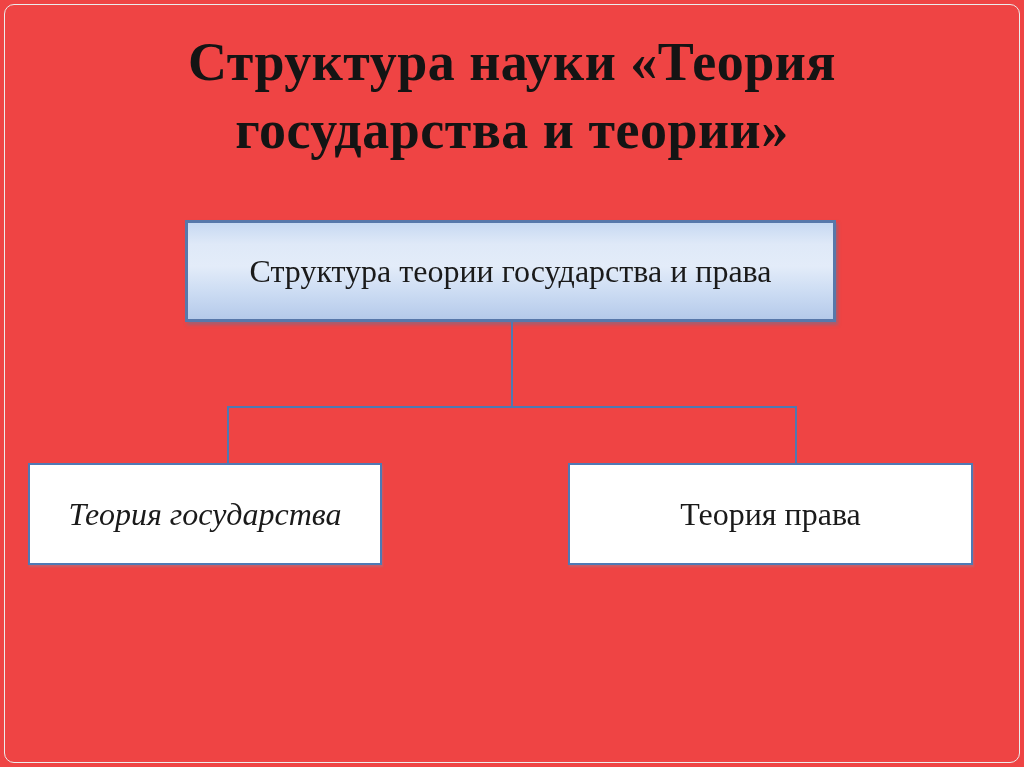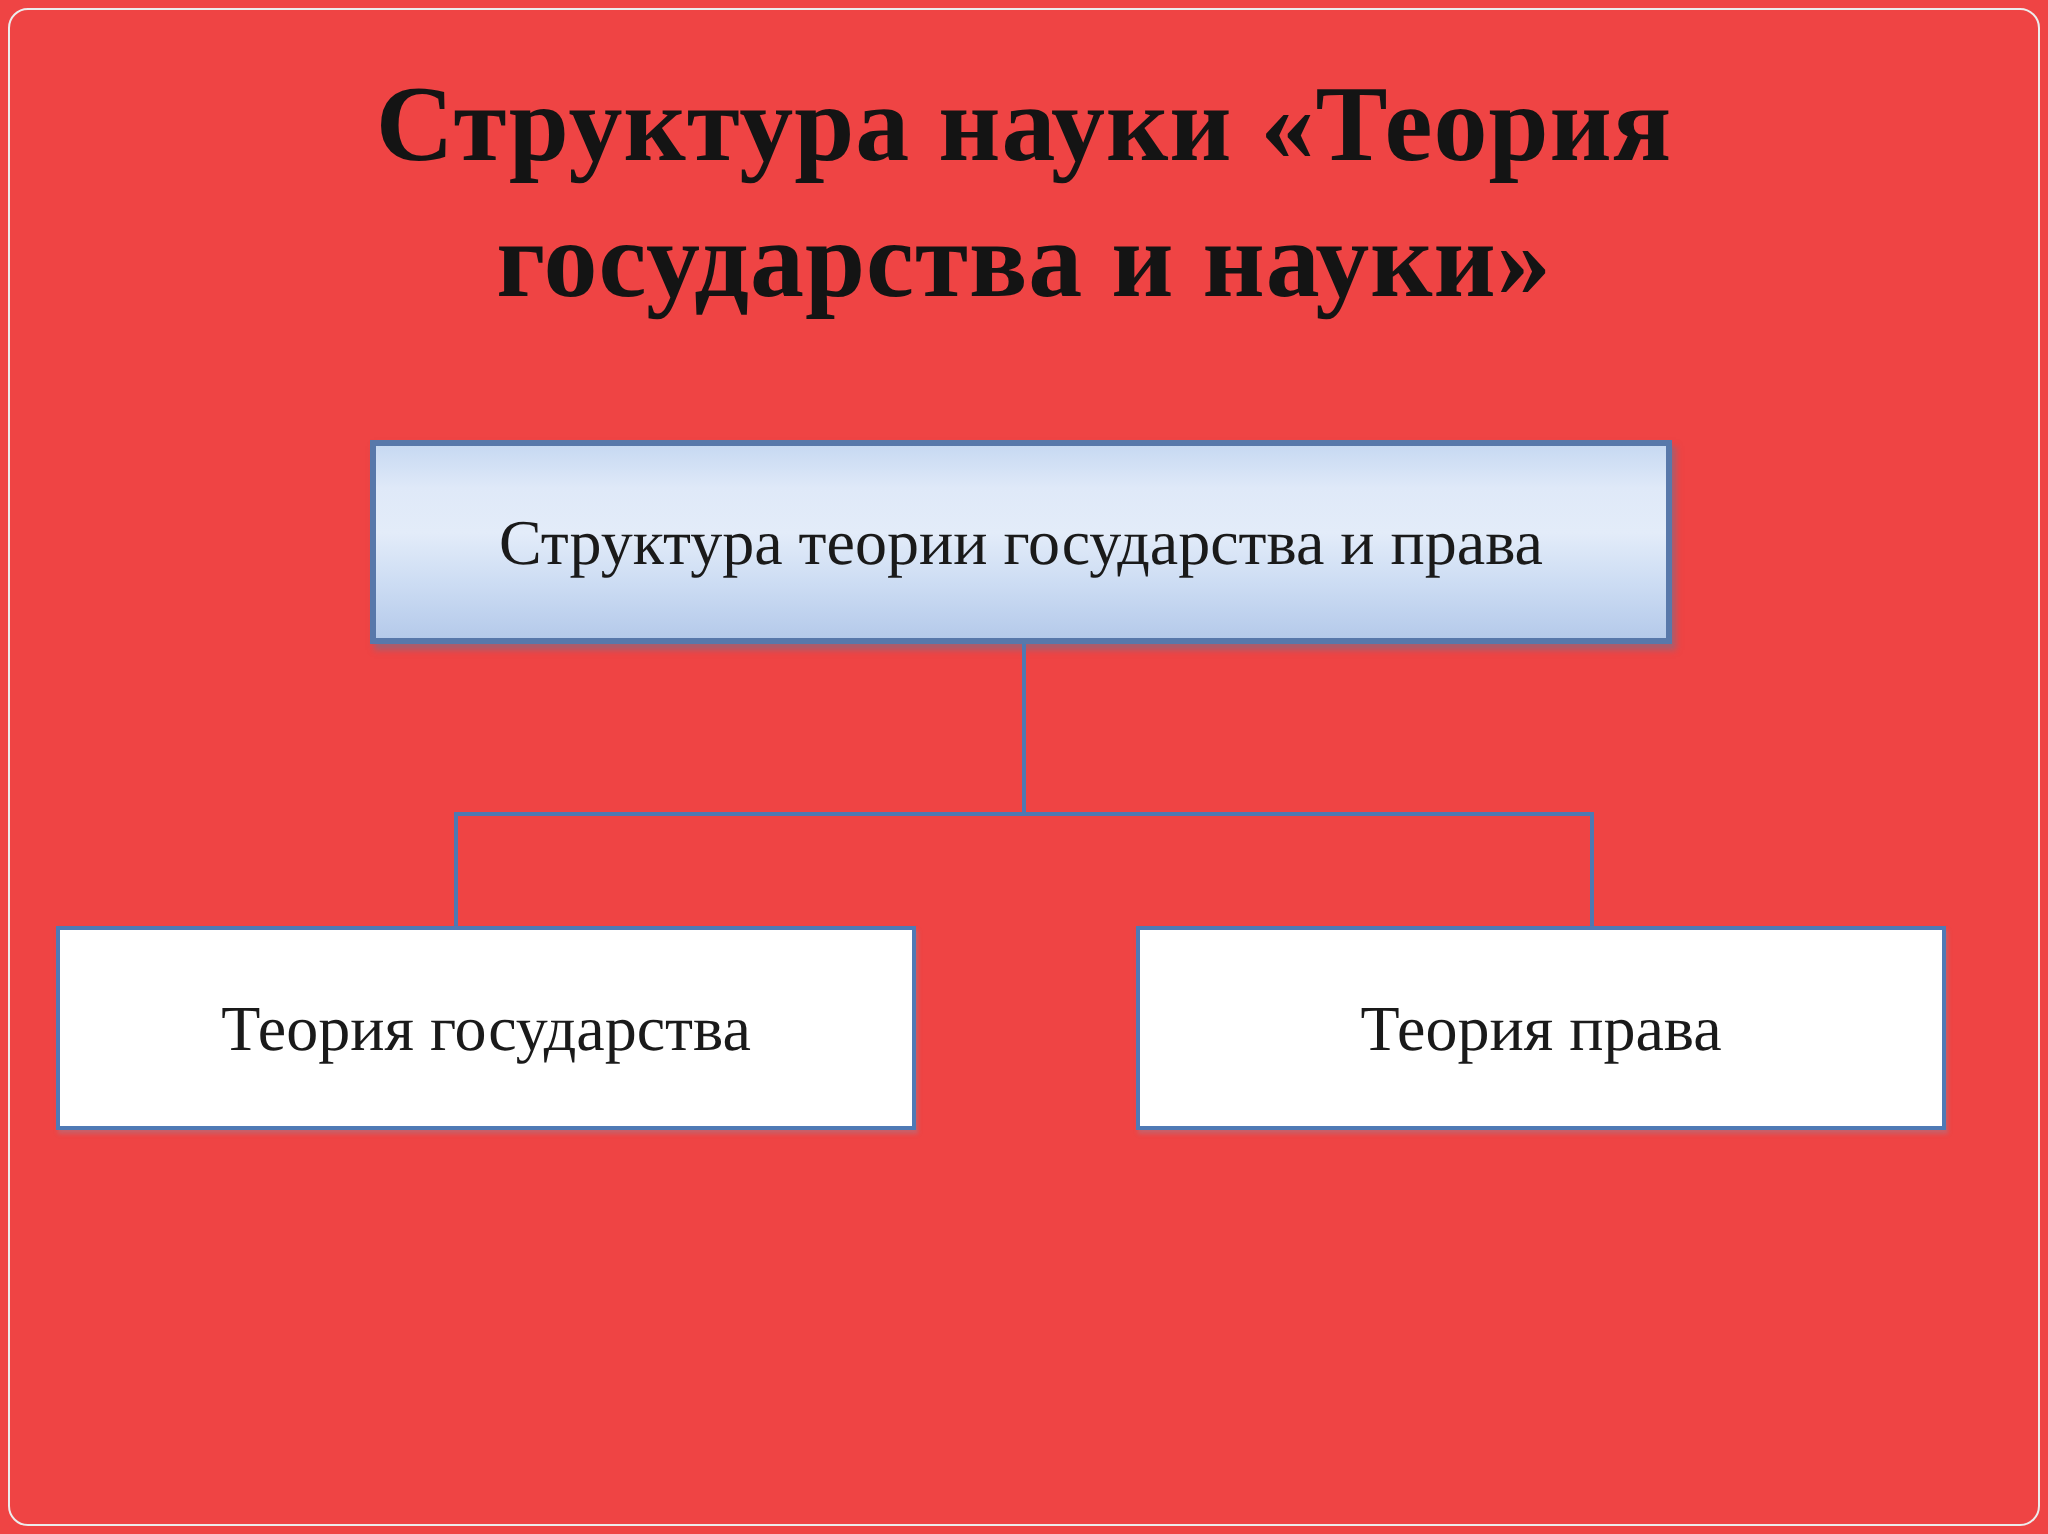--- a/index.html
+++ b/index.html
@@ -62,41 +62,41 @@
       #b5caea 100%);
     box-shadow: 2px 3px 3px rgba(98, 120, 152, 0.5);
   }
   .child-box {
     top: 463px;
     height: 102px;
     border: 2px solid #4f7ab5;
     background: #ffffff;
     box-shadow: 1px 2px 2px rgba(130, 148, 172, 0.35);
   }
-  .child-box.left  { left: 28px;  width: 430px; }
+  .child-box.left  { left: 28px;  width: 354px; font-style: italic; }
   .child-box.right { left: 568px; width: 405px; }
   .connector {
     position: absolute;
     background: #4e79b2;
   }
   .conn-root-drop  { left: 511px; top: 322px; width: 2px;  height: 85px; }
   .conn-horizontal { left: 227px; top: 406px; width: 570px; height: 2px; }
   .conn-left-drop  { left: 227px; top: 406px; width: 2px;  height: 58px; }
   .conn-right-drop { left: 795px; top: 406px; width: 2px;  height: 58px; }
 </style>
 </head>
 <body>
 
 <div class="canvas">
 
   <div class="frame"></div>
 
   <h1 class="title">
     <span class="title-line">Структура науки «Теория</span>
-    <span class="title-line">государства и науки»</span>
+    <span class="title-line">государства и теории»</span>
   </h1>
 
   <div class="box root-box">
     <span>Структура теории государства и права</span>
   </div>
 
   <div class="connector conn-root-drop"></div>
   <div class="connector conn-horizontal"></div>
   <div class="connector conn-left-drop"></div>
   <div class="connector conn-right-drop"></div>

